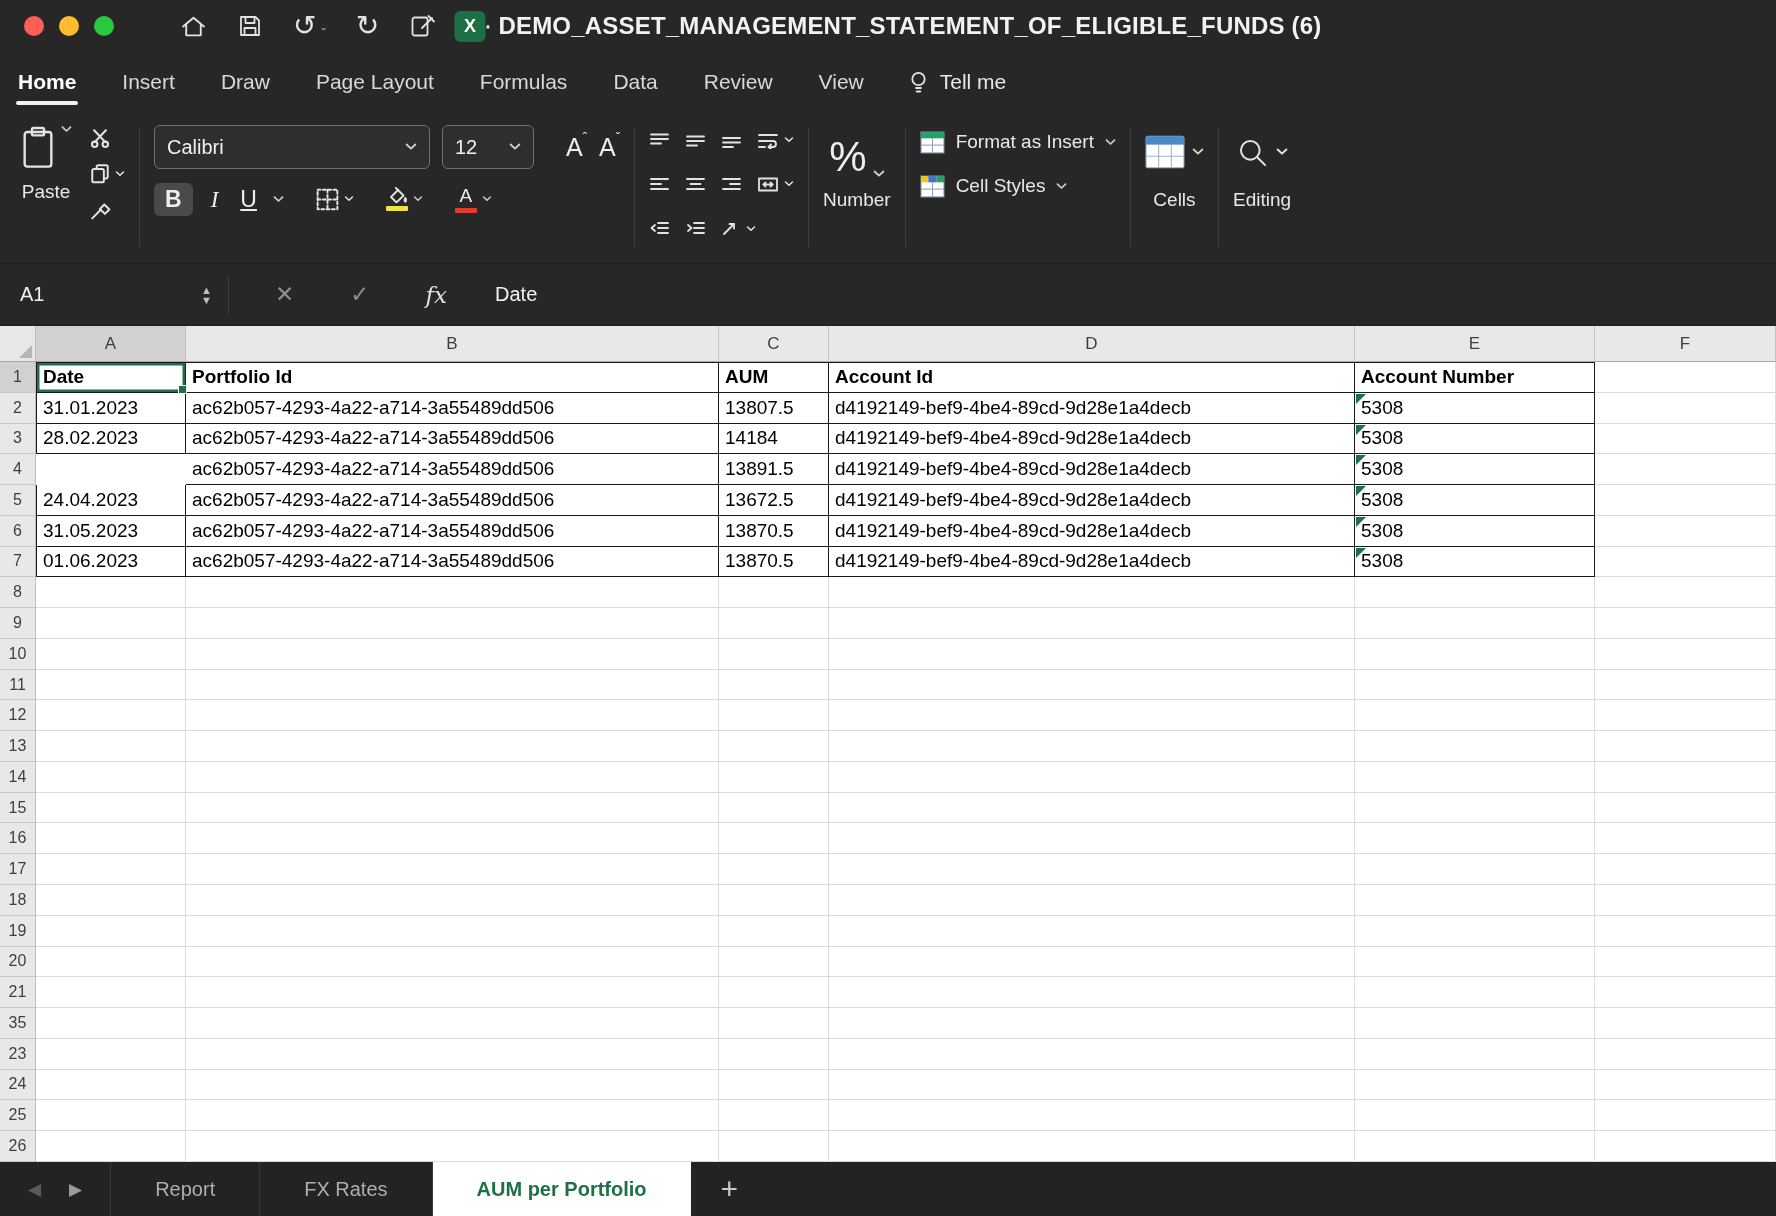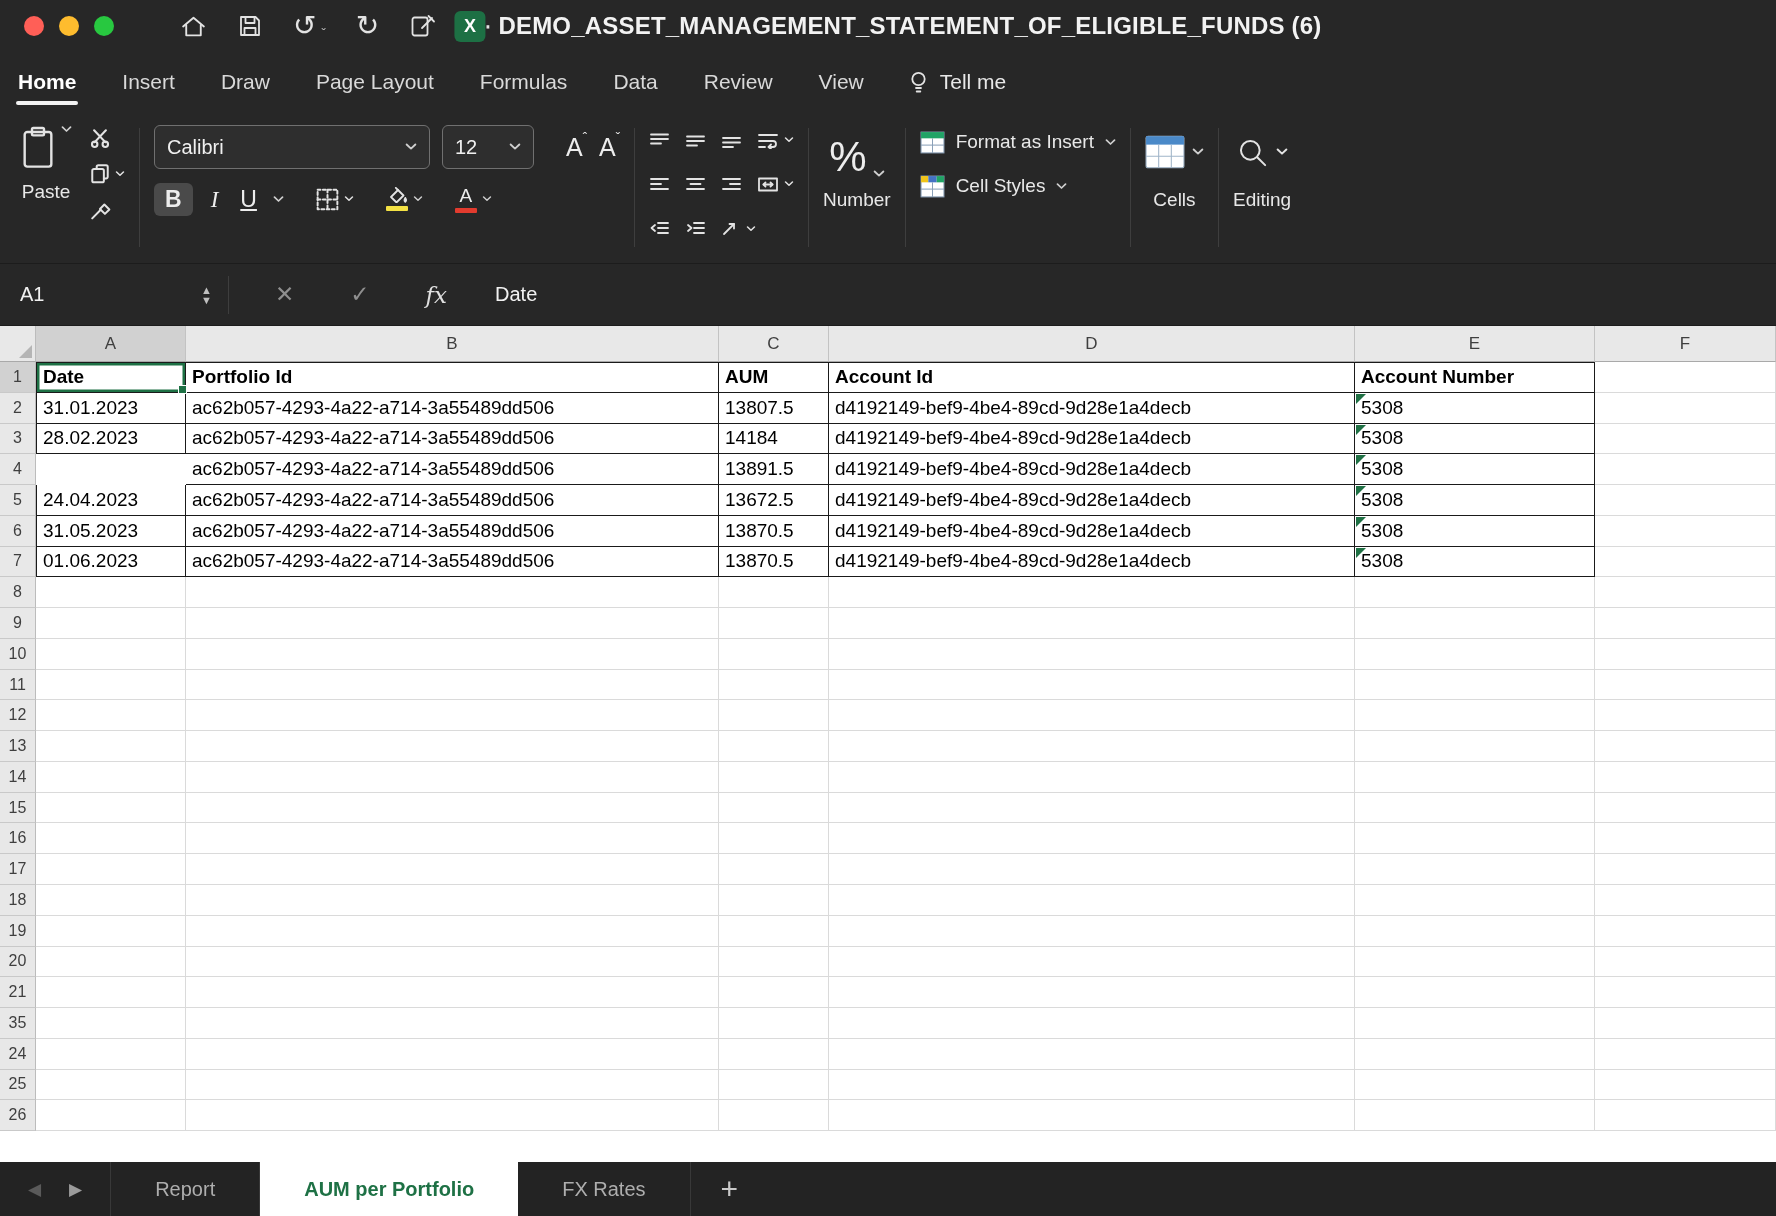--- a/index.html
+++ b/index.html
@@ -958,20 +958,41 @@
           <span class="ctxt"></span>
         </div>
         <div class="cell" style="width: 240px;">
           <span class="ctxt"></span>
         </div>
         <div class="cell" style="width: 181px;">
           <span class="ctxt"></span>
         </div>
       </div>
       <div class="grow">
+        <div class="rowh">23</div>
+        <div class="cell" style="width: 150px;">
+          <span class="ctxt"></span>
+        </div>
+        <div class="cell" style="width: 533px;">
+          <span class="ctxt"></span>
+        </div>
+        <div class="cell" style="width: 110px;">
+          <span class="ctxt"></span>
+        </div>
+        <div class="cell" style="width: 526px;">
+          <span class="ctxt"></span>
+        </div>
+        <div class="cell" style="width: 240px;">
+          <span class="ctxt"></span>
+        </div>
+        <div class="cell" style="width: 181px;">
+          <span class="ctxt"></span>
+        </div>
+      </div>
+      <div class="grow">
         <div class="rowh">24</div>
         <div class="cell" style="width: 150px;">
           <span class="ctxt"></span>
         </div>
         <div class="cell" style="width: 533px;">
           <span class="ctxt"></span>
         </div>
         <div class="cell" style="width: 110px;">
           <span class="ctxt"></span>
         </div>
@@ -1030,17 +1051,17 @@
     </div>
 </div>
 
 <div class="sheetbar">
   <div class="nav">
     <span class="navb nav-l">◀</span>
     <span class="navb nav-r">▶</span>
   </div>
   <div class="stabs">
       <div class="stab">Report</div>
+      <div class="stab">FX Rates</div>
       <div class="stab active">AUM per Portfolio</div>
-      <div class="stab">FX Rates</div>
     </div>
   <div class="addtab">+</div>
 </div>
 
 </body></html>

